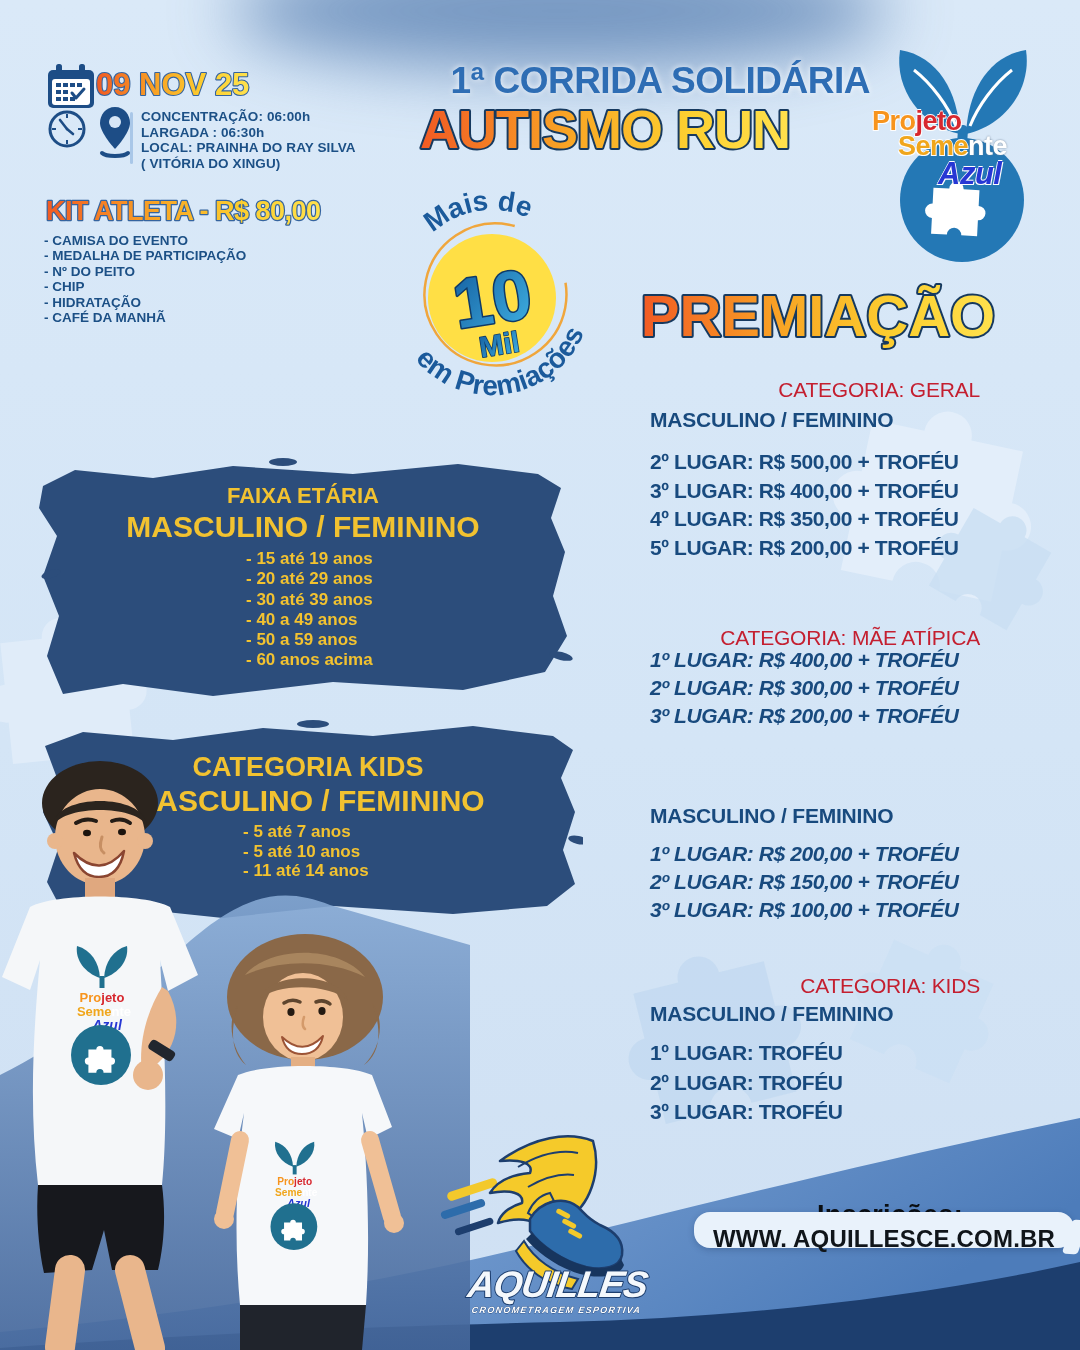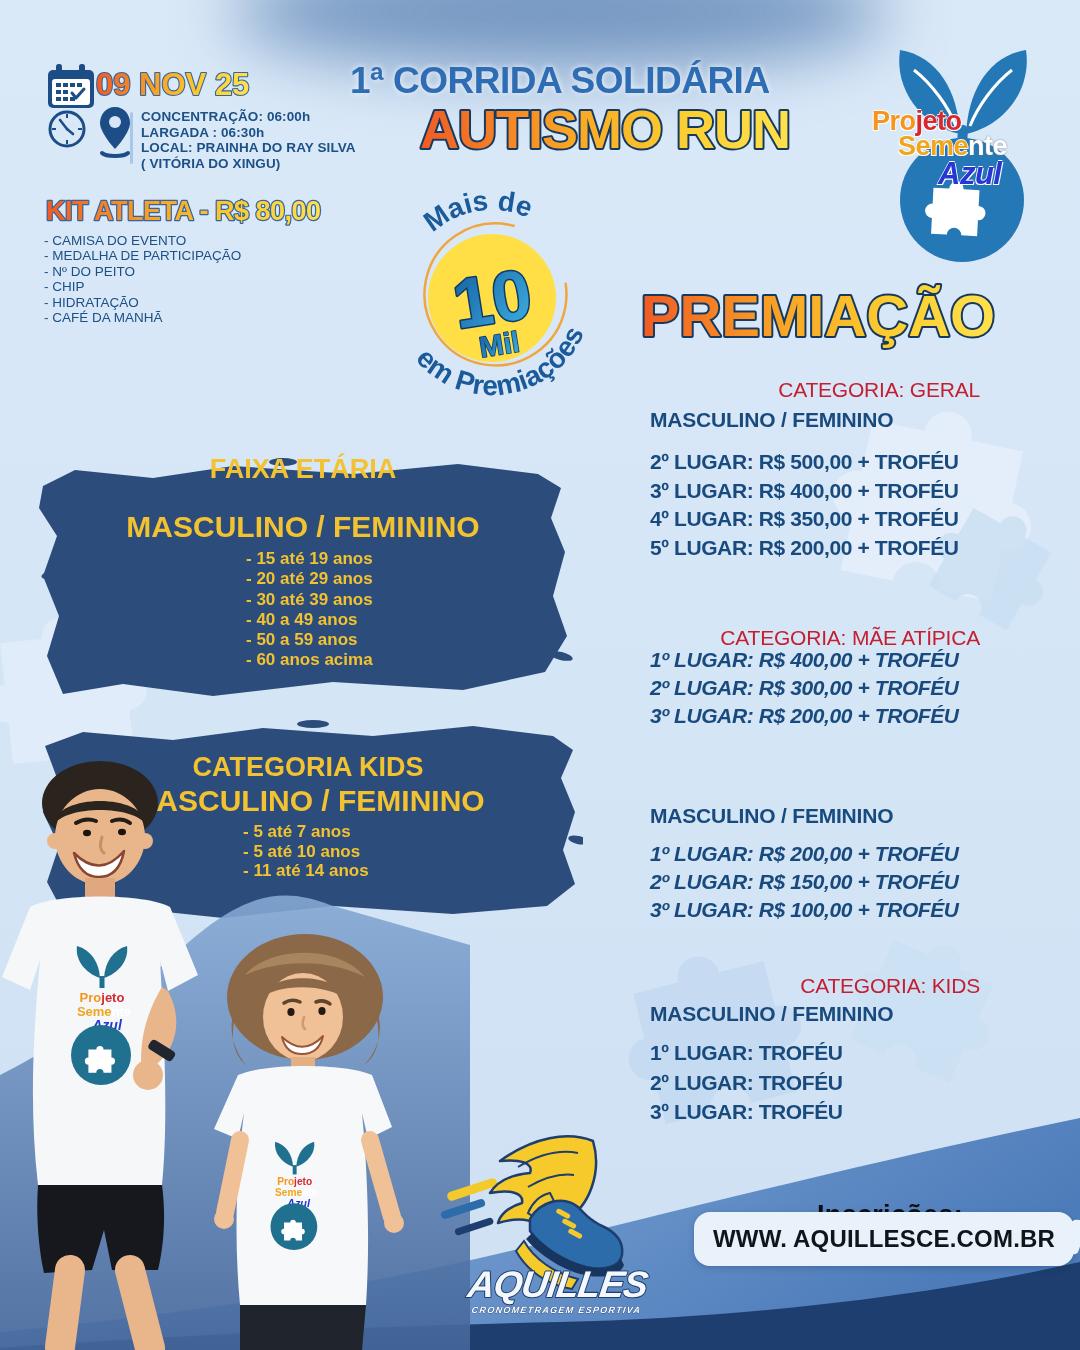--- a/index.html
+++ b/index.html
@@ -7,42 +7,42 @@
     position:relative;width:1080px;height:1350px;overflow:hidden;
     background:linear-gradient(180deg,#dae9f8 0%,#d4e5f6 55%,#cfe0f3 100%);
     font-family:"Liberation Sans",sans-serif;
   }
   .abs{position:absolute;}
   .bg-blur{left:230px;top:-48px;width:660px;height:118px;background:#35639f;
     border-radius:50%;filter:blur(34px);opacity:.62;}
   .info-block{left:141px;top:109px;font-size:13.5px;line-height:15.5px;
     font-weight:700;color:#1c5086;letter-spacing:.1px;}
   .divider{left:130px;top:112px;width:3px;height:52px;background:#a9c7e8;border-radius:2px;}
-  .title1{left:350px;top:60px;width:520px;text-align:left;font-size:37px;font-weight:800;
+  .title1{left:350px;top:60px;width:520px;text-align:right;font-size:37px;font-weight:800;
     color:#2e6db4;letter-spacing:-.5px;text-shadow:0 0 6px rgba(255,255,255,.85);}
-  .kit-list{left:44px;top:233px;font-size:13.5px;line-height:15.4px;font-weight:400;color:#1c5086;}
+  .kit-list{left:44px;top:233px;font-size:13.5px;line-height:15.4px;font-weight:700;color:#1c5086;}
   .logo-word{font-weight:800;letter-spacing:-.5px;white-space:nowrap;
     text-shadow:-1px 1px 0 #fdfdfd,1px 1px 0 #fdfdfd,0 -1px 0 #fdfdfd;}
   .lw1{left:872px;top:106px;font-size:27px;}
   .lw2{left:898px;top:131px;font-size:27px;}
   .lw3{left:938px;top:156px;font-size:31px;font-style:italic;color:#2637d4;}
   .seg-or{color:#f7941d;} .seg-red{color:#d7282f;} .seg-ye{color:#f0a61c;}
   .seg-wh{color:#ffffff;text-shadow:0 0 2px #6b7f95;}
   .cat-col{left:650px;width:330px;}
   .cat-name{text-align:right;font-size:21px;font-weight:400;color:#c41f30;
     letter-spacing:-.2px;white-space:nowrap;margin-top:8px;}
   .cat-sub{font-size:21px;font-weight:800;color:#184a7e;letter-spacing:-.2px;white-space:nowrap;}
   .prize{font-size:21px;font-weight:800;color:#184a7e;letter-spacing:-.4px;white-space:nowrap;}
   .lh-geral div{line-height:28.7px;} .lh-28 div{line-height:28px;font-style:italic;} .lh-29 div{line-height:29.5px;}
   .boxtitle{text-align:center;font-weight:800;color:#f2c230;white-space:nowrap;}
   .box-items{font-size:17px;line-height:20.3px;font-weight:700;color:#f2c230;white-space:nowrap;}
   .box-items2{font-size:17px;line-height:19.5px;font-weight:700;color:#f2c230;white-space:nowrap;}
   .signup-label{left:700px;top:1172px;width:380px;text-align:center;font-size:27px;
     font-weight:800;color:#0a0e12;letter-spacing:.3px;margin-top:28px;}
-  .site-band{left:694px;top:1212px;width:380px;height:54px;background:#e9f2fb;
+  .site-band{left:694px;top:1212px;width:380px;height:36px;background:#e9f2fb;
     border-radius:16px;text-align:center;line-height:54px;font-size:24px;font-weight:800;
     color:#10151a;letter-spacing:.2px;box-shadow:0 2px 6px rgba(20,40,80,.25);}
   .site-band::after{content:"";position:absolute;right:-9px;top:8px;width:16px;height:34px;
     background:#e9f2fb;transform:skew(-14deg) rotate(4deg);border-radius:4px;}
   svg text{font-family:"Liberation Sans",sans-serif;}
   .fire-text{font-weight:800;paint-order:stroke;stroke-linejoin:round;}
 </style>
 </head>
 <body>
 
@@ -212,21 +212,21 @@
     <div class="prize">2º LUGAR: TROFÉU</div>
     <div class="prize">3º LUGAR: TROFÉU</div>
   </div>
 
   <svg class="abs" style="left:33px;top:456px" width="540" height="252" viewBox="0 0 540 252">
     <path fill="#2c4d7b" d="M10,30 L42,14 L120,22 L200,10 L320,18 L425,8 L505,18 L528,32 L518,62 L532,96 L520,140 L534,180 L512,216 L430,234 L300,226 L180,240 L90,228 L30,238 L14,200 L26,160 L10,120 L24,80 L6,52 Z"></path>
     <ellipse cx="18" cy="118" rx="10" ry="4" fill="#2c4d7b" transform="rotate(-18 18 118)"></ellipse>
     <ellipse cx="528" cy="200" rx="12" ry="4" fill="#2c4d7b" transform="rotate(14 528 200)"></ellipse>
     <ellipse cx="250" cy="6" rx="14" ry="4" fill="#2c4d7b"></ellipse>
   </svg>
-  <div class="abs boxtitle" style="left:33px;top:454px;width:540px;font-size:27px">FAIXA ETÁRIA</div>
+  <div class="abs boxtitle" style="left:33px;top:483px;width:540px;font-size:22px">FAIXA ETÁRIA</div>
   <div class="abs boxtitle" style="left:33px;top:510px;width:540px;font-size:30px">MASCULINO / FEMININO</div>
   <div class="abs box-items" style="left:246px;top:549px">
     <div>- 15 até 19 anos</div>
     <div>- 20 até 29 anos</div>
     <div>- 30 até 39 anos</div>
     <div>- 40 a 49 anos</div>
     <div>- 50 a 59 anos</div>
     <div>- 60 anos acima</div>
   </div>
 

